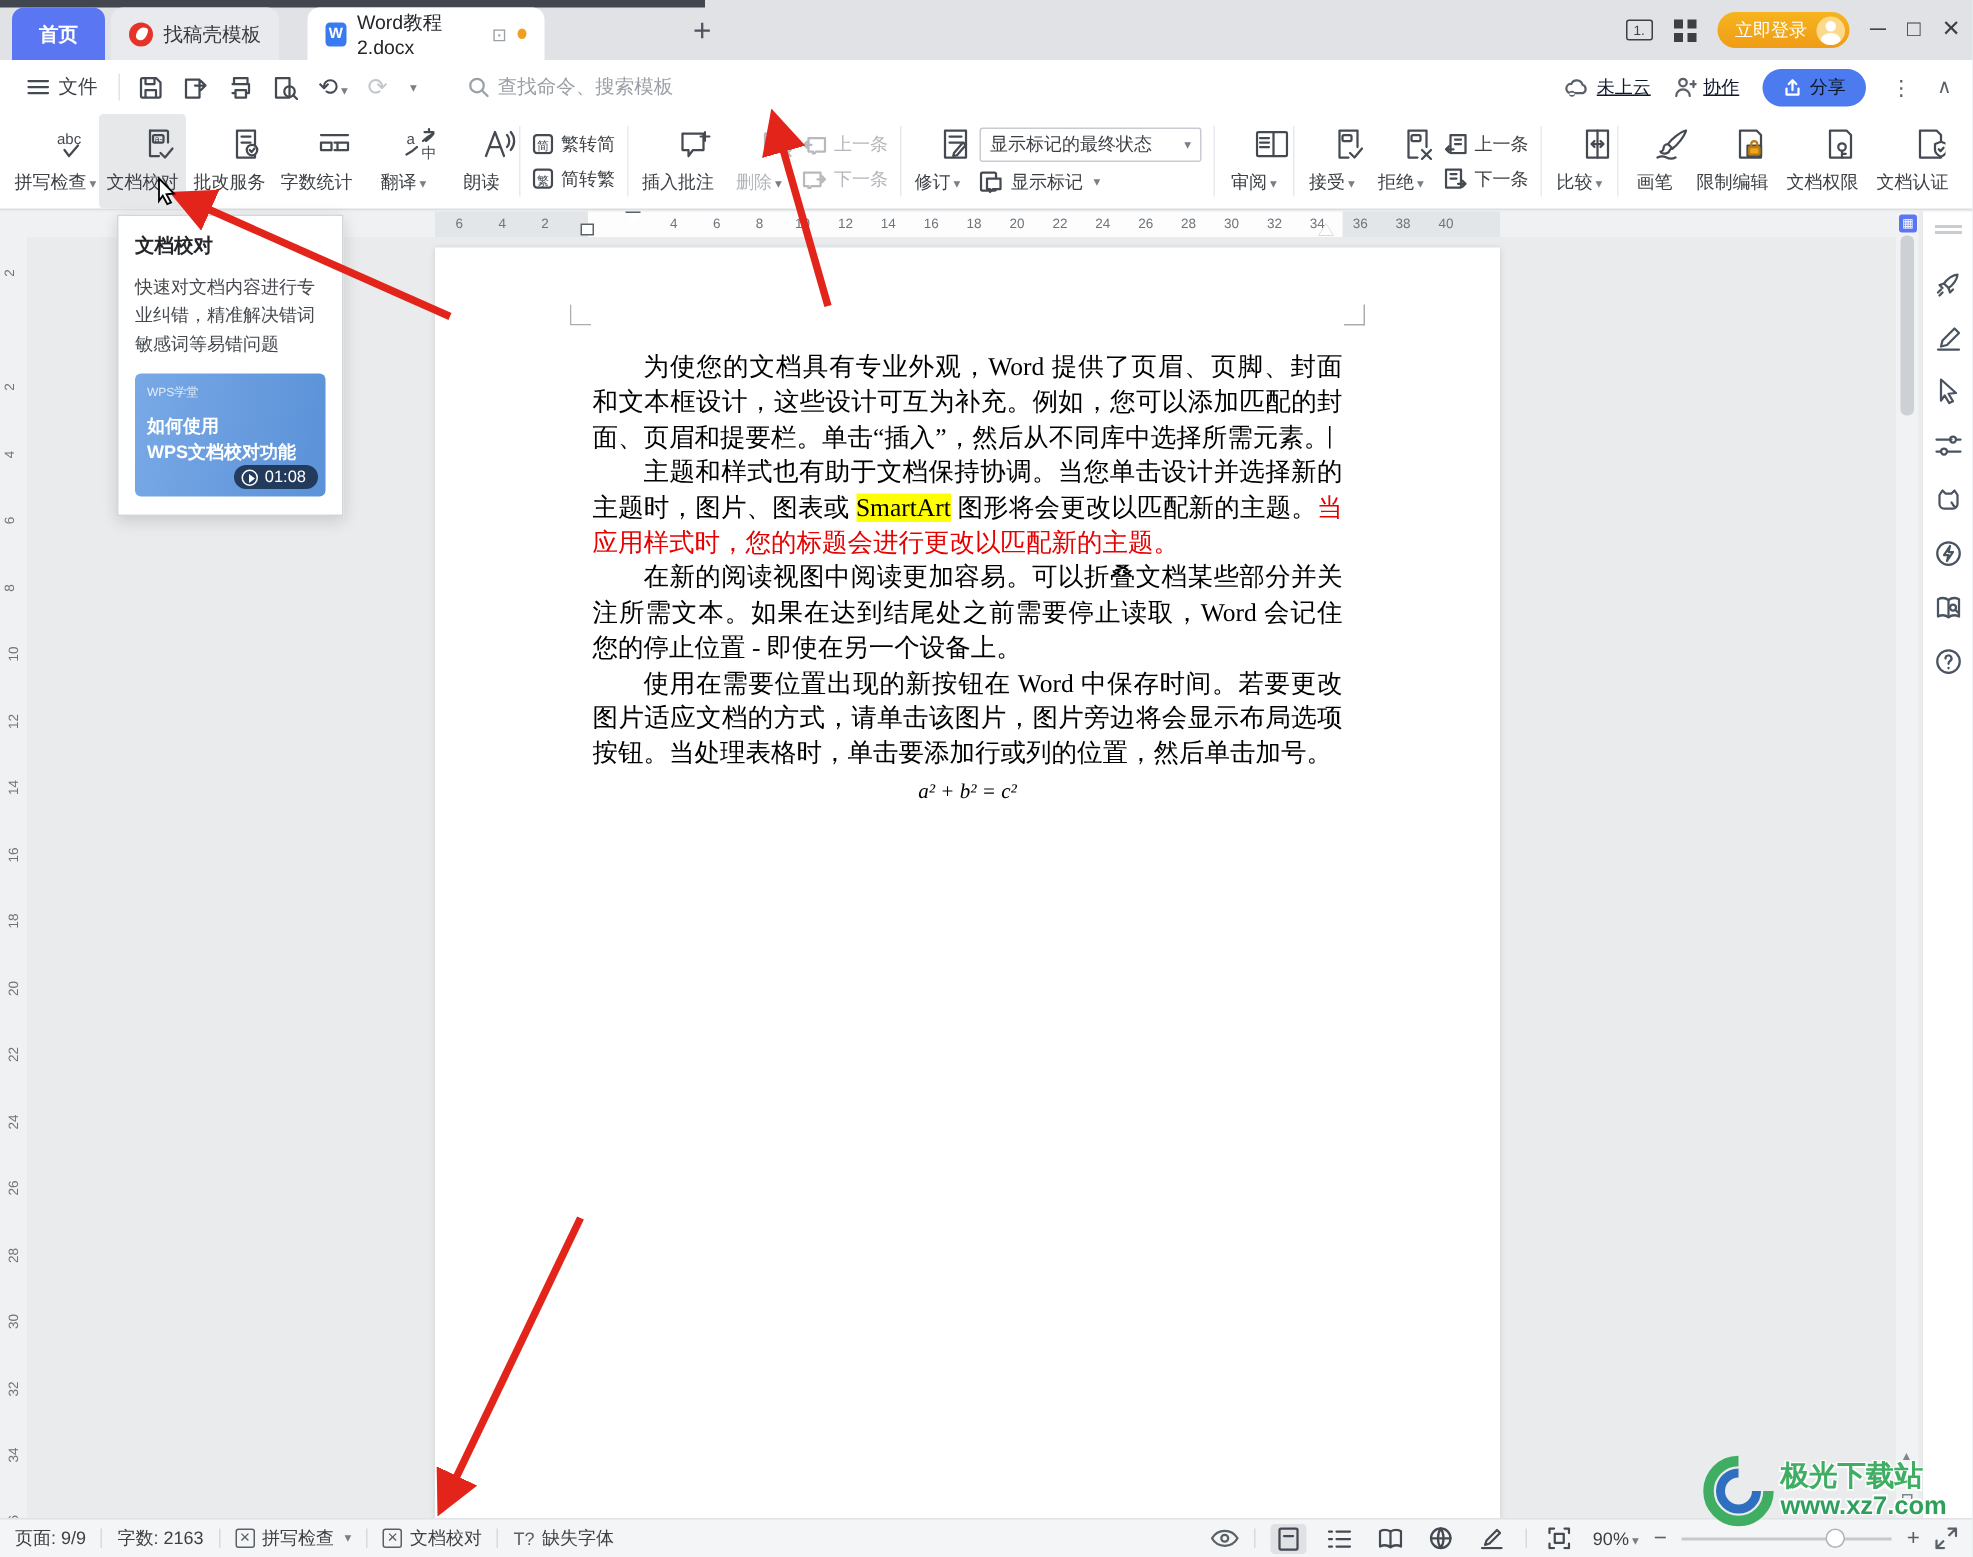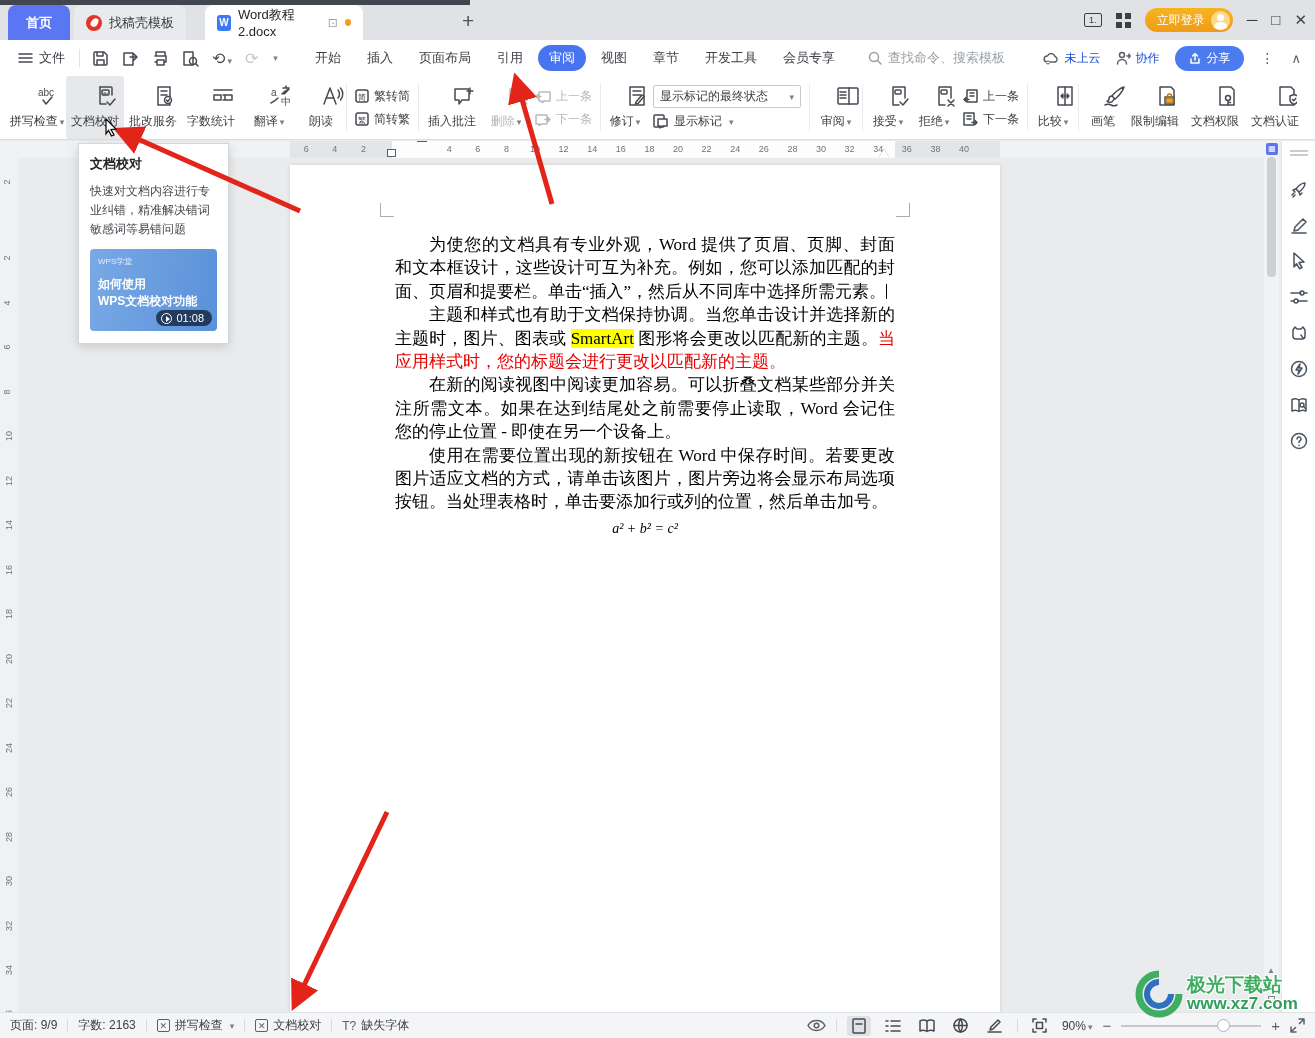--- a/index.html
+++ b/index.html
@@ -48,22 +48,22 @@
              display:flex; align-items:center; font-size:13px; color:#3e4147; }
   .file-btn { display:flex; align-items:center; gap:6px; padding:0 14px 0 18px; font-size:13px; }
   .vdiv { width:1px; height:18px; background:#e1e3e6; }
   .qa-icons { display:flex; align-items:center; gap:13px; padding:0 12px; color:#454a52; }
   .qa-icons svg { display:block; }
   .menu-items { display:flex; align-items:center; gap:4px; margin-left:14px; }
   .menu-item { padding:4px 11px; border-radius:14px; }
   .menu-item.active { background:#4874f0; color:#fff; }
   .searchbox { display:flex; align-items:center; gap:6px; color:#9aa0a6; margin-left:22px; }
   .mb-right { margin-left:auto; display:flex; align-items:center; gap:16px; padding-right:14px; }
-  .mb-right .lbl { font-size:12px; color:#1d4ed8; }
-  .share-btn { background:#4b7bee; color:#ffffff; border-radius:14px; padding:4px 14px; font-size:12px;
+  .mb-right .lbl { font-size:12px; color:#0f172a;text-decoration:underline; }
+  .share-btn { background:#4b7bee; color:#0f172a; border-radius:14px; padding:4px 14px; font-size:12px;
                display:flex; gap:5px; align-items:center;}
   .dots { color:#5b6068; font-size:14px; letter-spacing:1px;}
   .chev-up { color:#5b6068; font-size:13px; }
 
   
   .ribbon { left:0; top:76px; width:1315px; height:64px; background:#fff;
             border-bottom:1px solid #dadde1; display:flex; align-items:stretch; }
   .rgroup { display:flex; align-items:stretch; }
   .rdiv { width:1px; background:#e8eaed; margin:8px 2px; }
   .rbtn { width:58px; display:flex; flex-direction:column; align-items:center; justify-content:flex-start;
@@ -217,31 +217,20 @@
         <path d="M4 6V2h9v4 M3 6h11v6h-2 M5 10h7v5H5z M3 12h2"></path>
       </svg>
     <svg class="lic" width="17" height="17">
         <path d="M2 2h9v13H2z"></path>
         <circle cx="11" cy="11" r="3.5"></circle>
         <path d="M13.5 13.5L16 16"></path>
       </svg>
     <span style="font-size:16px;color:#454a52;">⟲<span class="caret">▾</span></span>
     <span style="font-size:16px;color:#c3c6cb;">⟳</span>
     <span class="caret">▾</span>
-  </div>
-  <div class="menu-items">
-    <span class="menu-item">开始</span>
-    <span class="menu-item">插入</span>
-    <span class="menu-item">页面布局</span>
-    <span class="menu-item">引用</span>
-    <span class="menu-item active">审阅</span>
-    <span class="menu-item">视图</span>
-    <span class="menu-item">章节</span>
-    <span class="menu-item">开发工具</span>
-    <span class="menu-item">会员专享</span>
   </div>
   <div class="searchbox">
     <svg class="lic" width="14" height="14" style="stroke:#9aa0a6">
         <circle cx="6" cy="6" r="4.5"></circle>
         <path d="M9.5 9.5L13 13"></path>
       </svg>
     <span>查找命令、搜索模板</span>
   </div>
   <div class="mb-right">
     <span style="display:flex;align-items:center;gap:4px;">

